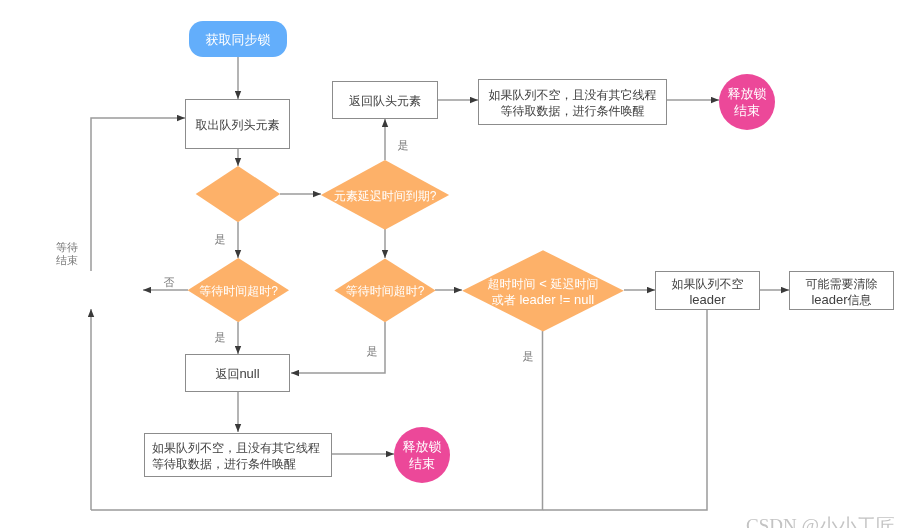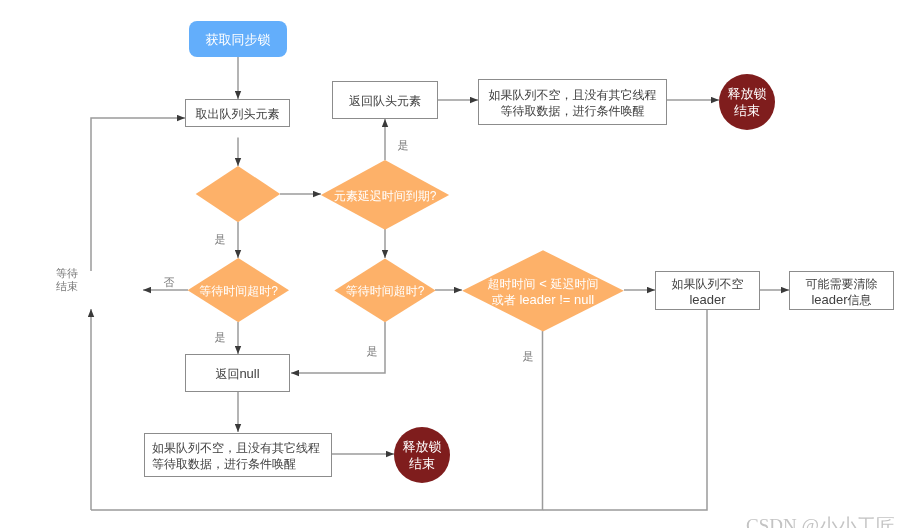--- a/index.html
+++ b/index.html
@@ -5,22 +5,22 @@
 <style>
   html,body{margin:0;padding:0;background:#ffffff;}
   #stage{position:relative;width:914px;height:528px;background:#ffffff;overflow:hidden;
          font-family:"Liberation Sans",sans-serif;}
   svg.layer{position:absolute;left:0;top:0;width:914px;height:528px;}
   .node{position:absolute;display:flex;align-items:center;justify-content:center;
         text-align:center;box-sizing:border-box;white-space:nowrap;}
   .node > span{position:relative;top:1px;}
   .term > span{top:0px;}
   .proc{border:1px solid #8c8c8c;background:#ffffff;color:#404040;font-size:12px;line-height:16px;}
-  .start{background:#63AEFB;color:#ffffff;border-radius:8px;font-size:13px;line-height:18px;}
-  .term{background:#7f1d1d;color:#ffffff;border-radius:50%;font-size:13px;line-height:17px;}
+  .start{background:#63AEFB;color:#ffffff;border-radius:14px;font-size:13px;line-height:18px;}
+  .term{background:#ec4899;color:#ffffff;border-radius:50%;font-size:13px;line-height:17px;}
   .dec{color:#ffffff;font-size:12px;line-height:16px;pointer-events:none;}
   .elabel{position:absolute;color:#7a7a7a;font-size:11px;line-height:13px;text-align:center;white-space:nowrap;}
   .lat{font-size:13px;}
   .wm{position:absolute;color:#c3c3c3;font-size:19px;line-height:23px;white-space:nowrap;}
 </style>
 </head>
 <body>
 
 <div id="stage">
 
@@ -71,21 +71,21 @@
       <path d="M91,510 L91,309" marker-end="url(#ah)"></path>
 
       <path d="M707,310 L707,510 L543,510"></path>
     </g>
   </svg>
 
   <div class="node start" style="left:189px;top:21px;width:98px;height:36px;">
     <span>获取同步锁</span>
   </div>
 
-  <div class="node proc" style="left:185px;top:99px;width:105px;height:28px;">
+  <div class="node proc" style="left:185px;top:99px;width:105px;height:50px;">
     <span>取出队列头元素</span>
   </div>
 
   <div class="node proc" style="left:332px;top:81px;width:106px;height:38px;">
     <span>返回队头元素</span>
   </div>
 
   <div class="node proc" style="left:478px;top:79px;width:189px;height:46px;">
     <span>
       <span>如果队列不空，且没有其它线程</span><br>
@@ -156,20 +156,20 @@
       <span><span>或者</span><span class="lat"> leader != null</span></span>
     </span>
   </div>
 
   <div class="elabel" style="left:213px;top:233px;width:14px;">是</div>
   <div class="elabel" style="left:396px;top:139px;width:14px;">是</div>
   <div class="elabel" style="left:213px;top:331px;width:14px;">是</div>
   <div class="elabel" style="left:365px;top:345px;width:14px;">是</div>
   <div class="elabel" style="left:521px;top:350px;width:14px;">是</div>
   <div class="elabel" style="left:162px;top:276px;width:14px;">否</div>
-  <div class="elabel" style="left:53px;top:241px;width:28px;margin-top:26px;">
+  <div class="elabel" style="left:53px;top:241px;width:28px;">
     <span>等待</span><br>
     <span>结束</span>
   </div>
 
   <div class="wm" style="left:746px;top:514px;font-family:Liberation Serif, serif;">CSDN @小小工匠</div>
 
 </div>
 
 </body></html>

